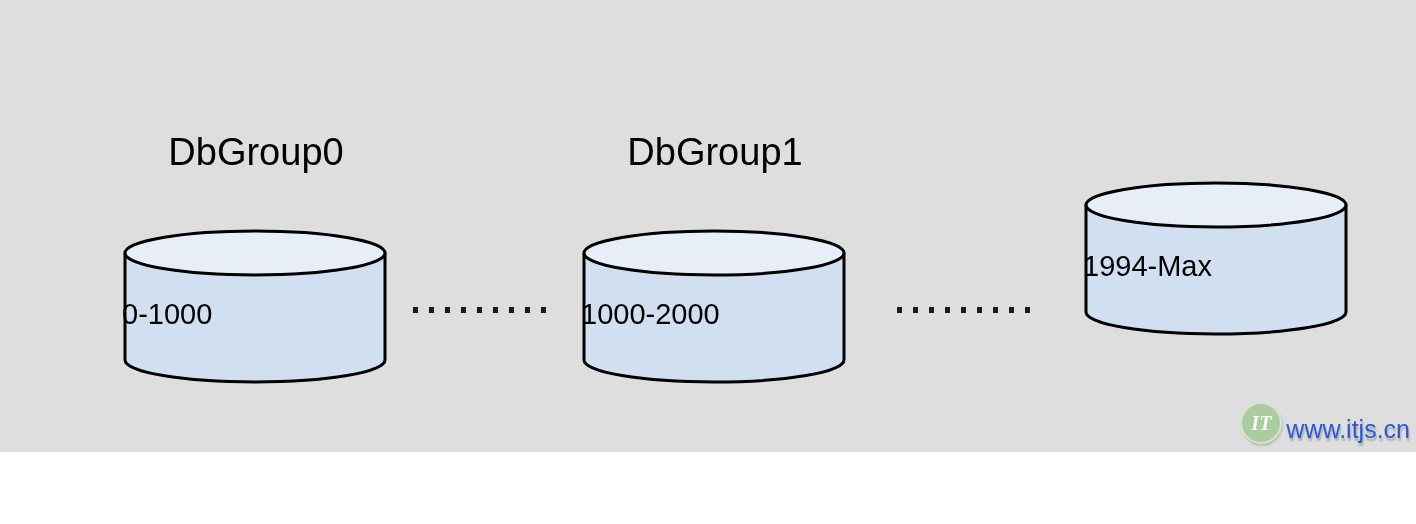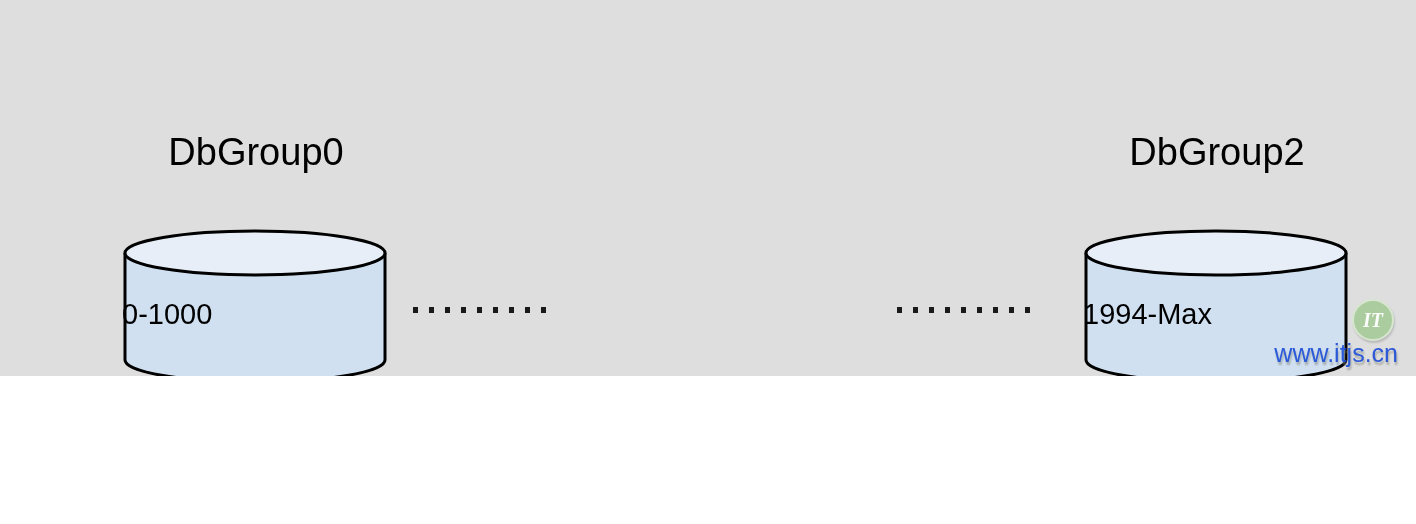--- a/index.html
+++ b/index.html
@@ -3,21 +3,21 @@
 <meta charset="utf-8">
 <style>
   html, body {
     margin: 0;
     padding: 0;
     font-family: "Liberation Sans", sans-serif;
   }
   .canvas {
     position: relative;
     width: 1416px;
-    height: 376px;
+    height: 452px;
     background: #dedede;
     overflow: hidden;
   }
   .db-group {
     position: absolute;
     top: 128px;
     width: 268px;
   }
   .db-group-0 { left: 122px; }
   .db-group-1 { left: 581px; }
@@ -67,24 +67,24 @@
     background-image: repeating-linear-gradient(
       to right,
       #1a1a1a 0px, #1a1a1a 5px,
       transparent 5px, transparent 16px
     );
   }
   .connector-dots-1 { left: 413px; width: 134px; }
   .connector-dots-2 { left: 897px; width: 134px; }
   .watermark {
     position: absolute;
-    right: 18px;
+    right: 6px;
     bottom: 8px;
     display: flex;
-    flex-direction: column;
+    flex-direction: row;
     align-items: flex-end;
     opacity: 0.92;
   }
   .wm-row {
     display: flex;
     align-items: center;
   }
   .wm-logo {
     width: 38px;
     height: 38px;
@@ -131,25 +131,35 @@
         <path d="M3,25 L3,132 A130,22 0 0 0 263,132 L263,25 Z" fill="#d0e0f1"></path>
         <path class="cyl-stroke" d="M3,25 L3,132 A130,22 0 0 0 263,132 L263,25"></path>
         <ellipse class="cyl-top" cx="133" cy="25" rx="130" ry="22" fill="#e7eef7"></ellipse>
       </svg>
       <div class="db-range">0-1000</div>
     </div>
   </div>
 
   <div class="connector-dots connector-dots-1"></div>
 
+  <div class="db-group db-group-1">
+    <div class="db-label">DbGroup1</div>
+    <div class="cylinder-wrap">
+      <svg viewBox="0 0 266 158" width="266" height="158">
+        <path d="M3,25 L3,132 A130,22 0 0 0 263,132 L263,25 Z" fill="#d0e0f1"></path>
+        <path class="cyl-stroke" d="M3,25 L3,132 A130,22 0 0 0 263,132 L263,25"></path>
+        <ellipse class="cyl-top" cx="133" cy="25" rx="130" ry="22" fill="#e7eef7"></ellipse>
+      </svg>
+      <div class="db-range">1000-2000</div>
+    </div>
+  </div>
 
   <div class="connector-dots connector-dots-2"></div>
 
   <div class="db-group db-group-2">
-    <div class="db-label">DbGroup2</div>
     <div class="cylinder-wrap">
       <svg viewBox="0 0 266 158" width="266" height="158">
         <path d="M3,25 L3,132 A130,22 0 0 0 263,132 L263,25 Z" fill="#d0e0f1"></path>
         <path class="cyl-stroke" d="M3,25 L3,132 A130,22 0 0 0 263,132 L263,25"></path>
         <ellipse class="cyl-top" cx="133" cy="25" rx="130" ry="22" fill="#e7eef7"></ellipse>
       </svg>
       <div class="db-range">1994-Max</div>
     </div>
   </div>
 

